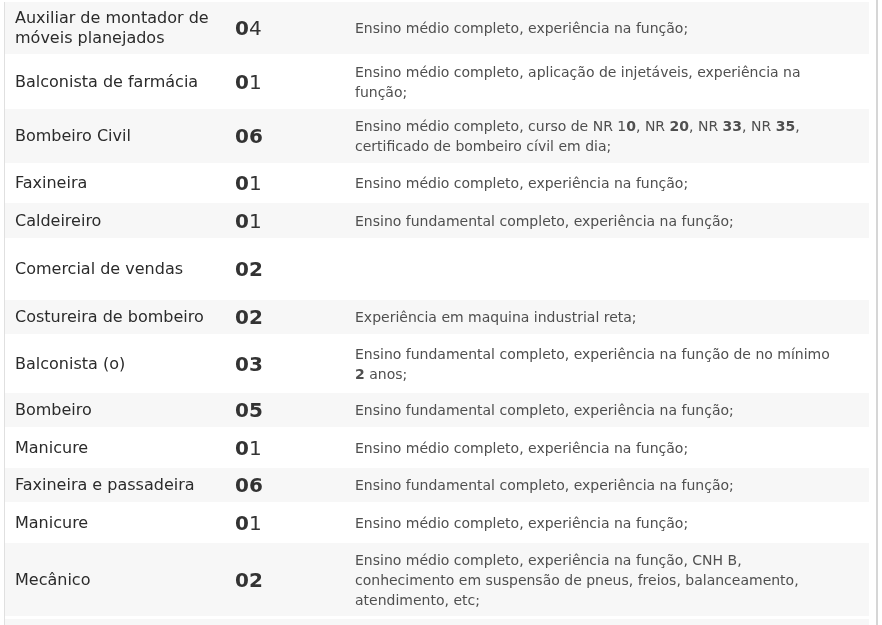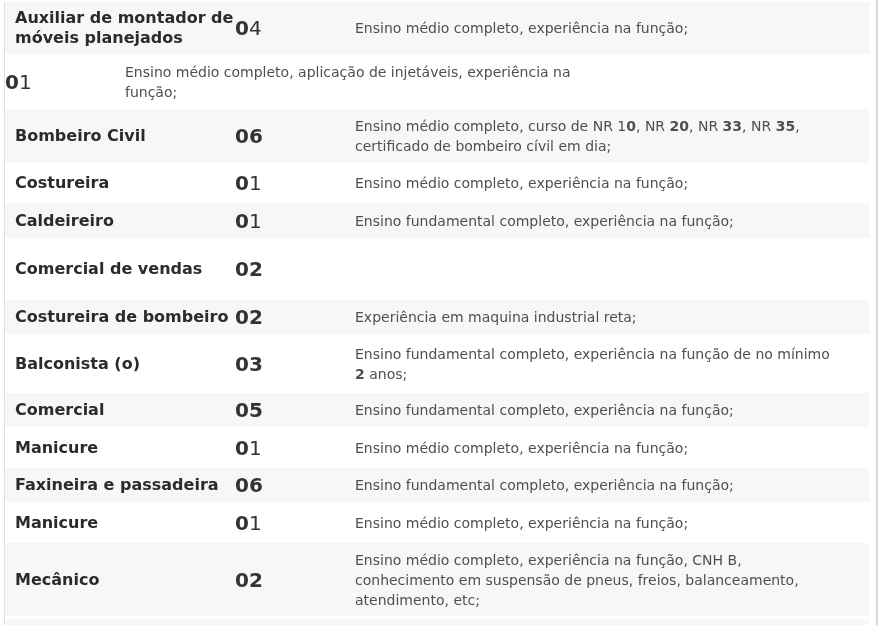--- a/index.html
+++ b/index.html
@@ -24,21 +24,21 @@
   .row{
     display:flex;align-items:center;
     background:#fff;
     border-bottom:3px solid var(--row-gap);
     box-sizing:border-box;
   }
   .row:nth-child(odd){background:var(--row-stripe);}
   .row.partial{background:var(--row-stripe);min-height:30px;}
   .c1{
     width:230px;padding-left:10px;box-sizing:border-box;flex-shrink:0;
-    font-size:16px;line-height:20px;font-weight:bold;color:var(--title-text);
+    font-size:16px;line-height:20px;font-weight:normal;color:var(--title-text);
   }
   .c2{
     width:120px;box-sizing:border-box;flex-shrink:0;
     font-size:20px;line-height:20px;color:var(--count-text);
   }
   .c3{
     flex:1;box-sizing:border-box;
     font-size:14px;line-height:20px;color:var(--body-text);
   }
   .c1 span,.c3 span{white-space:nowrap;}
@@ -54,32 +54,33 @@
 <div class="page">
   <div class="vtable">
 
     <div class="row" style="min-height:55px">
       <div class="c1"><span>Auxiliar de montador de<br>móveis planejados</span></div>
       <div class="c2"><span><span class="bd">0</span>4</span></div>
       <div class="c3"><span>Ensino médio completo, experiência na função;</span></div>
     </div>
 
     <div class="row" style="min-height:52px">
+      <div class="c1"><span>Balconista de farmácia</span></div>
       <div class="c2"><span><span class="bd">0</span>1</span></div>
       <div class="c3"><span>Ensino médio completo, aplicação de injetáveis, experiência na<br>função;</span></div>
     </div>
 
     <div class="row" style="min-height:57px">
       <div class="c1"><span>Bombeiro Civil</span></div>
       <div class="c2"><span><span class="bd">0</span><span class="bd">6</span></span></div>
       <div class="c3"><span>Ensino médio completo, curso de NR 1<span class="bd">0</span>, NR <span class="bd">2</span><span class="bd">0</span>, NR <span class="bd">3</span><span class="bd">3</span>, NR <span class="bd">3</span><span class="bd">5</span>,<br>certificado de bombeiro cívil em dia;</span></div>
     </div>
 
     <div class="row" style="min-height:37px">
-      <div class="c1"><span>Costureira</span></div>
+      <div class="c1"><span>Faxineira</span></div>
       <div class="c2"><span><span class="bd">0</span>1</span></div>
       <div class="c3"><span>Ensino médio completo, experiência na função;</span></div>
     </div>
 
     <div class="row" style="min-height:38px">
       <div class="c1"><span>Caldeireiro</span></div>
       <div class="c2"><span><span class="bd">0</span>1</span></div>
       <div class="c3"><span>Ensino fundamental completo, experiência na função;</span></div>
     </div>
 
@@ -94,21 +95,21 @@
       <div class="c3"><span>Experiência em maquina industrial reta;</span></div>
     </div>
 
     <div class="row" style="min-height:56px">
       <div class="c1"><span>Balconista (o)</span></div>
       <div class="c2"><span><span class="bd">0</span><span class="bd">3</span></span></div>
       <div class="c3"><span>Ensino fundamental completo, experiência na função de no mínimo<br><span class="bd">2</span> anos;</span></div>
     </div>
 
     <div class="row" style="min-height:37px">
-      <div class="c1"><span>Comercial</span></div>
+      <div class="c1"><span>Bombeiro</span></div>
       <div class="c2"><span><span class="bd">0</span><span class="bd">5</span></span></div>
       <div class="c3"><span>Ensino fundamental completo, experiência na função;</span></div>
     </div>
 
     <div class="row" style="min-height:38px">
       <div class="c1"><span>Manicure</span></div>
       <div class="c2"><span><span class="bd">0</span>1</span></div>
       <div class="c3"><span>Ensino médio completo, experiência na função;</span></div>
     </div>
 

